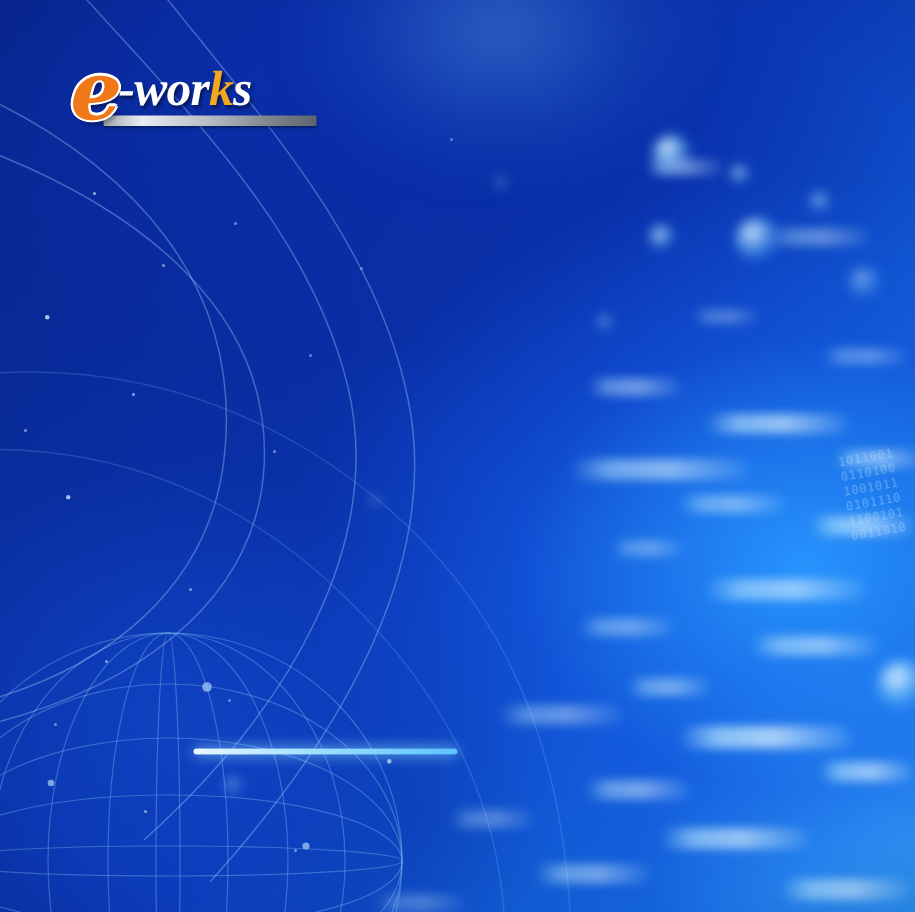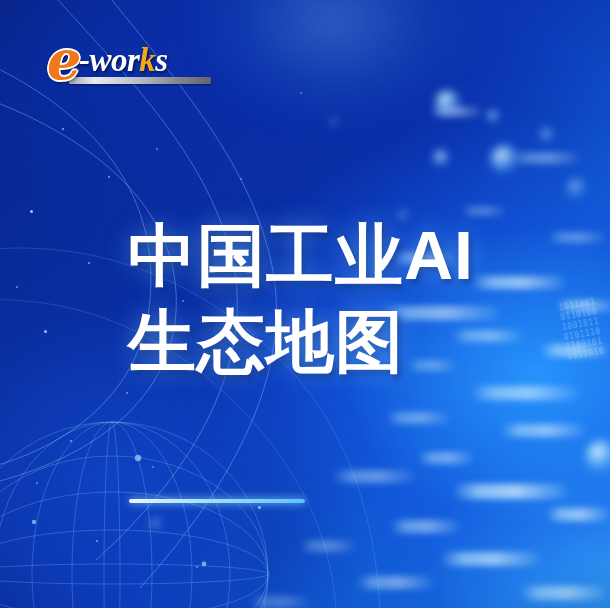--- a/index.html
+++ b/index.html
@@ -281,20 +281,16 @@
 0011010</div>
 
   <div class="bg-vignette"></div>
 
   <div class="logo">
     <div class="logo-bar"></div>
     <div class="logo-e">e</div>
     <div class="logo-works"><span>-wor</span><span class="k-accent">k</span><span>s</span></div>
   </div>
 
-  <div class="title-block">
-    <div class="title-line">中国工业AI</div>
-    <div class="title-line">生态地图</div>
-  </div>
 
   <div class="date-underline"></div>
 
 </div>
 
 </body></html>

